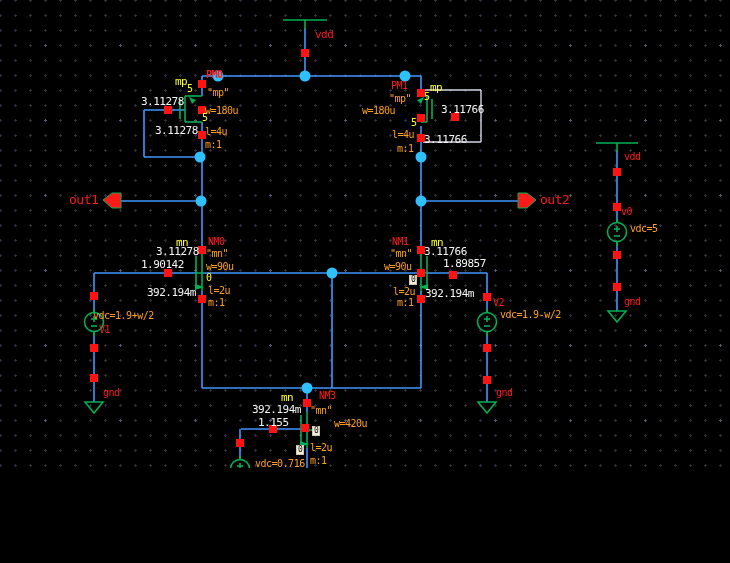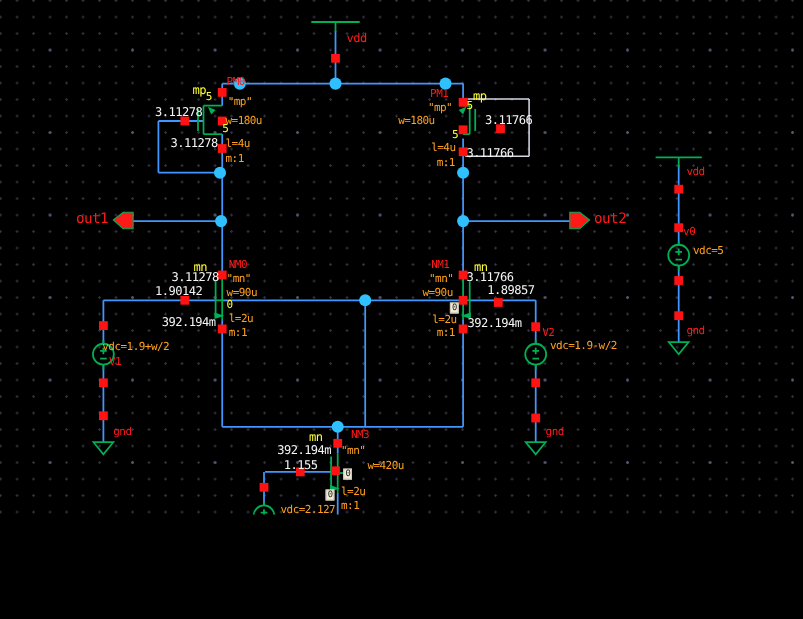--- a/index.html
+++ b/index.html
@@ -225,21 +225,21 @@
     <rect x="613" y="203" width="8" height="8"></rect>
     <rect x="613" y="251" width="8" height="8"></rect>
     <rect x="613" y="283" width="8" height="8"></rect>
   </g>
 </svg>
 
 <div id="labels">
       <span style="left: 315px; top: 29px; font-size: 11px; color: rgb(255, 26, 26);">vdd</span>
       <span style="left: 175px; top: 76px; font-size: 11px; color: rgb(255, 255, 51);">mp</span>
       <span style="left: 187px; top: 84px; font-size: 10px; color: rgb(255, 255, 51);">5</span>
-      <span style="left: 206px; top: 70px; font-size: 10px; color: rgb(255, 26, 26);">PM0</span>
+      <span style="left: 206px; top: 70px; font-size: 10px; color: rgb(255, 26, 26); font-weight: bold;">PM0</span>
       <span style="left: 207px; top: 88px; font-size: 10px; color: rgb(255, 160, 30);">"mp"</span>
       <span style="left: 141px; top: 96px; font-size: 11px; color: rgb(245, 245, 245);">3.11278</span>
       <span style="left: 205px; top: 106px; font-size: 10px; color: rgb(255, 160, 30);">w=180u</span>
       <span style="left: 202px; top: 113px; font-size: 10px; color: rgb(255, 255, 51);">5</span>
       <span style="left: 155px; top: 125px; font-size: 11px; color: rgb(245, 245, 245);">3.11278</span>
       <span style="left: 205px; top: 127px; font-size: 10px; color: rgb(255, 160, 30);">l=4u</span>
       <span style="left: 205px; top: 140px; font-size: 10px; color: rgb(255, 160, 30);">m:1</span>
       <span style="left: 391px; top: 81px; font-size: 10px; color: rgb(255, 26, 26);">PM1</span>
       <span style="left: 430px; top: 82px; font-size: 11px; color: rgb(255, 255, 51);">mp</span>
       <span style="left: 424px; top: 92px; font-size: 10px; color: rgb(255, 255, 51);">5</span>
@@ -279,21 +279,21 @@
       <span style="left: 496px; top: 388px; font-size: 10px; color: rgb(255, 26, 26);">gnd</span>
       <span style="left: 281px; top: 392px; font-size: 11px; color: rgb(255, 255, 51);">mn</span>
       <span style="left: 296px; top: 391px; font-size: 10px; color: rgb(255, 26, 26); margin-left: 23px;">NM3</span>
       <span style="left: 252px; top: 404px; font-size: 11px; color: rgb(245, 245, 245);">392.194m</span>
       <span style="left: 310px; top: 406px; font-size: 10px; color: rgb(255, 160, 30);">"mn"</span>
       <span style="left: 258px; top: 417px; font-size: 11px; color: rgb(245, 245, 245);">1.155</span>
       <span style="left: 310px; top: 419px; font-size: 10px; color: rgb(255, 160, 30); padding-left: 24px;">w=420u</span>
       <span style="left: 310px; top: 443px; font-size: 10px; color: rgb(255, 160, 30);">l=2u</span>
       <span style="left: 310px; top: 456px; font-size: 10px; color: rgb(255, 160, 30);">m:1</span>
       <span style="left: 243px; top: 470px; font-size: 10px; color: rgb(255, 26, 26);">V3</span>
-      <span style="left: 255px; top: 459px; font-size: 10px; color: rgb(255, 160, 30);">vdc=2.127</span>
+      <span style="left: 255px; top: 459px; font-size: 10px; color: rgb(255, 160, 30);">vdc=0.716</span>
       <span style="left: 250px; top: 518px; font-size: 10px; color: rgb(255, 26, 26);">gnd</span>
       <span style="left: 316px; top: 518px; font-size: 10px; color: rgb(255, 26, 26);">gnd</span>
       <span style="left: 624px; top: 152px; font-size: 10px; color: rgb(255, 26, 26);">vdd</span>
       <span style="left: 621px; top: 207px; font-size: 10px; color: rgb(255, 26, 26);">v0</span>
       <span style="left: 630px; top: 224px; font-size: 10px; color: rgb(255, 160, 30);">vdc=5</span>
       <span style="left: 624px; top: 297px; font-size: 10px; color: rgb(255, 26, 26);">gnd</span>
       <span class="boxed" style="left: 409px; top: 275px; font-size: 8px;">0</span>
       <span class="boxed" style="left: 312px; top: 426px; font-size: 8px;">0</span>
       <span class="boxed" style="left: 296px; top: 445px; font-size: 8px;">0</span>
     </div>

